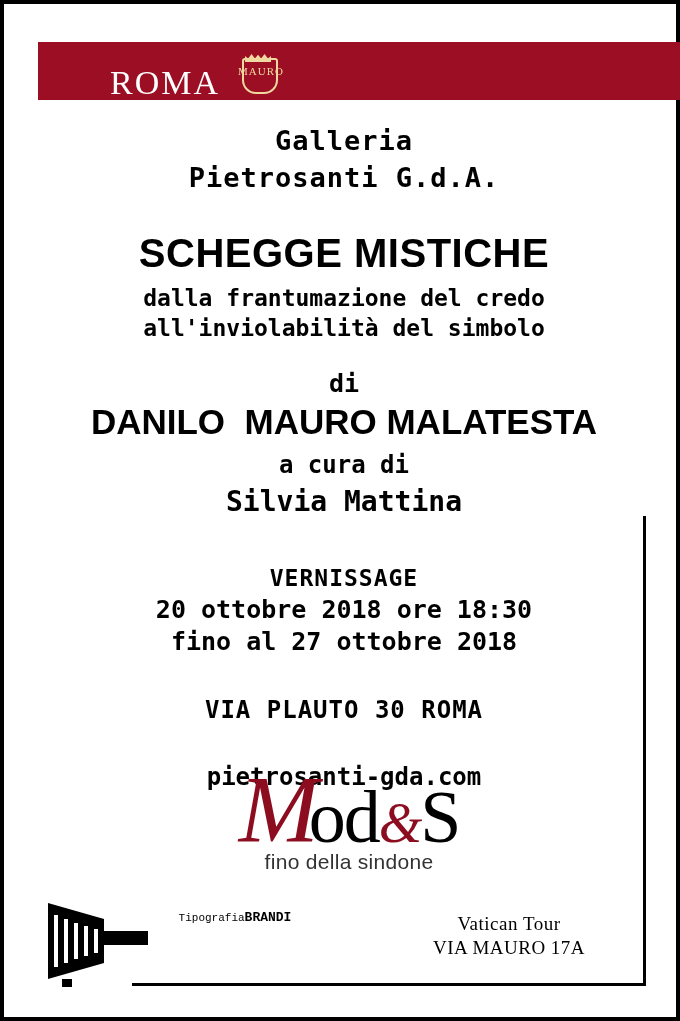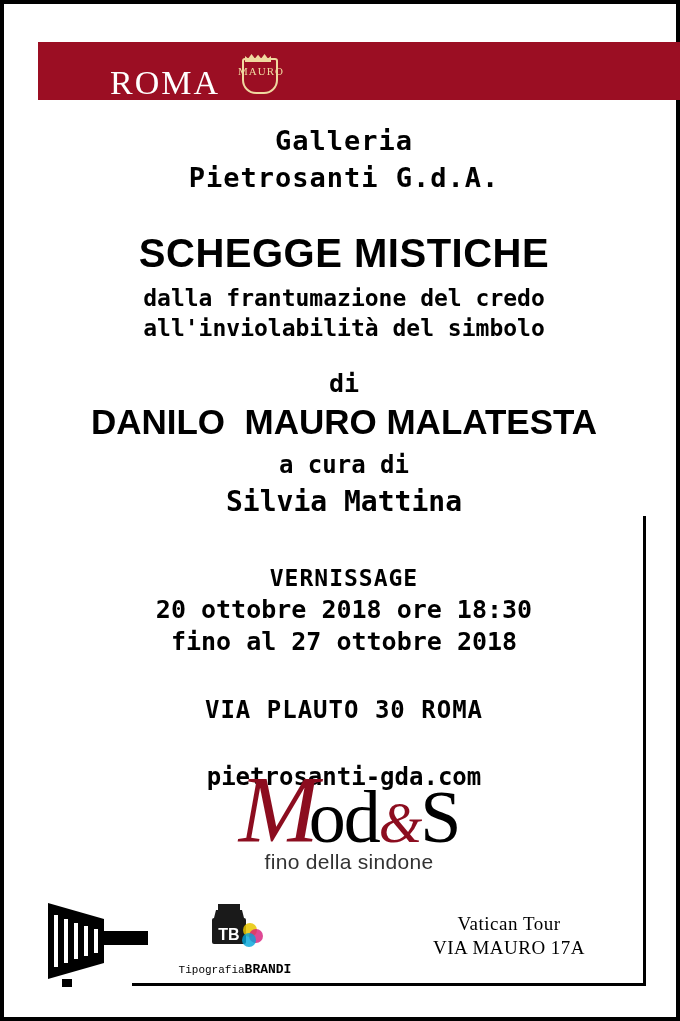--- a/index.html
+++ b/index.html
@@ -336,31 +336,20 @@
       <rect x="14" y="18" width="4" height="52" fill="#ffffff"></rect>
       <rect x="24" y="22" width="4" height="44" fill="#ffffff"></rect>
       <rect x="34" y="26" width="4" height="36" fill="#ffffff"></rect>
       <rect x="44" y="29" width="4" height="30" fill="#ffffff"></rect>
       <rect x="54" y="32" width="4" height="24" fill="#ffffff"></rect>
       <rect x="22" y="82" width="10" height="8" fill="#000000"></rect>
     </svg>
   </div>
 
   <div class="brandi">
-    <div class="brandi-mark">
-      <svg width="62" height="52" viewBox="0 0 62 52" xmlns="http://www.w3.org/2000/svg">
-        <rect x="14" y="2" width="22" height="6" fill="#1a1a1a"></rect>
-        <path d="M12 8 H38 L40 16 H10 Z" fill="#1a1a1a"></path>
-        <rect x="8" y="16" width="34" height="26" rx="2" fill="#1a1a1a"></rect>
-        <text x="25" y="38" font-family="Liberation Sans, sans-serif" font-size="16" font-weight="bold" fill="#ffffff" text-anchor="middle">TB</text>
-        <circle cx="46" cy="28" r="7" fill="#e8c600" opacity="0.85"></circle>
-        <circle cx="52" cy="34" r="7" fill="#d61c7a" opacity="0.8"></circle>
-        <circle cx="45" cy="38" r="7" fill="#00a5da" opacity="0.8"></circle>
-      </svg>
-    </div>
     <div class="brandi-text"><span>Tipografia</span><b>BRANDI</b></div>
   </div>
 
   <div class="vatican">
     <div>Vatican Tour</div>
     <div>VIA MAURO 17A</div>
   </div>
 
 </div>
 

